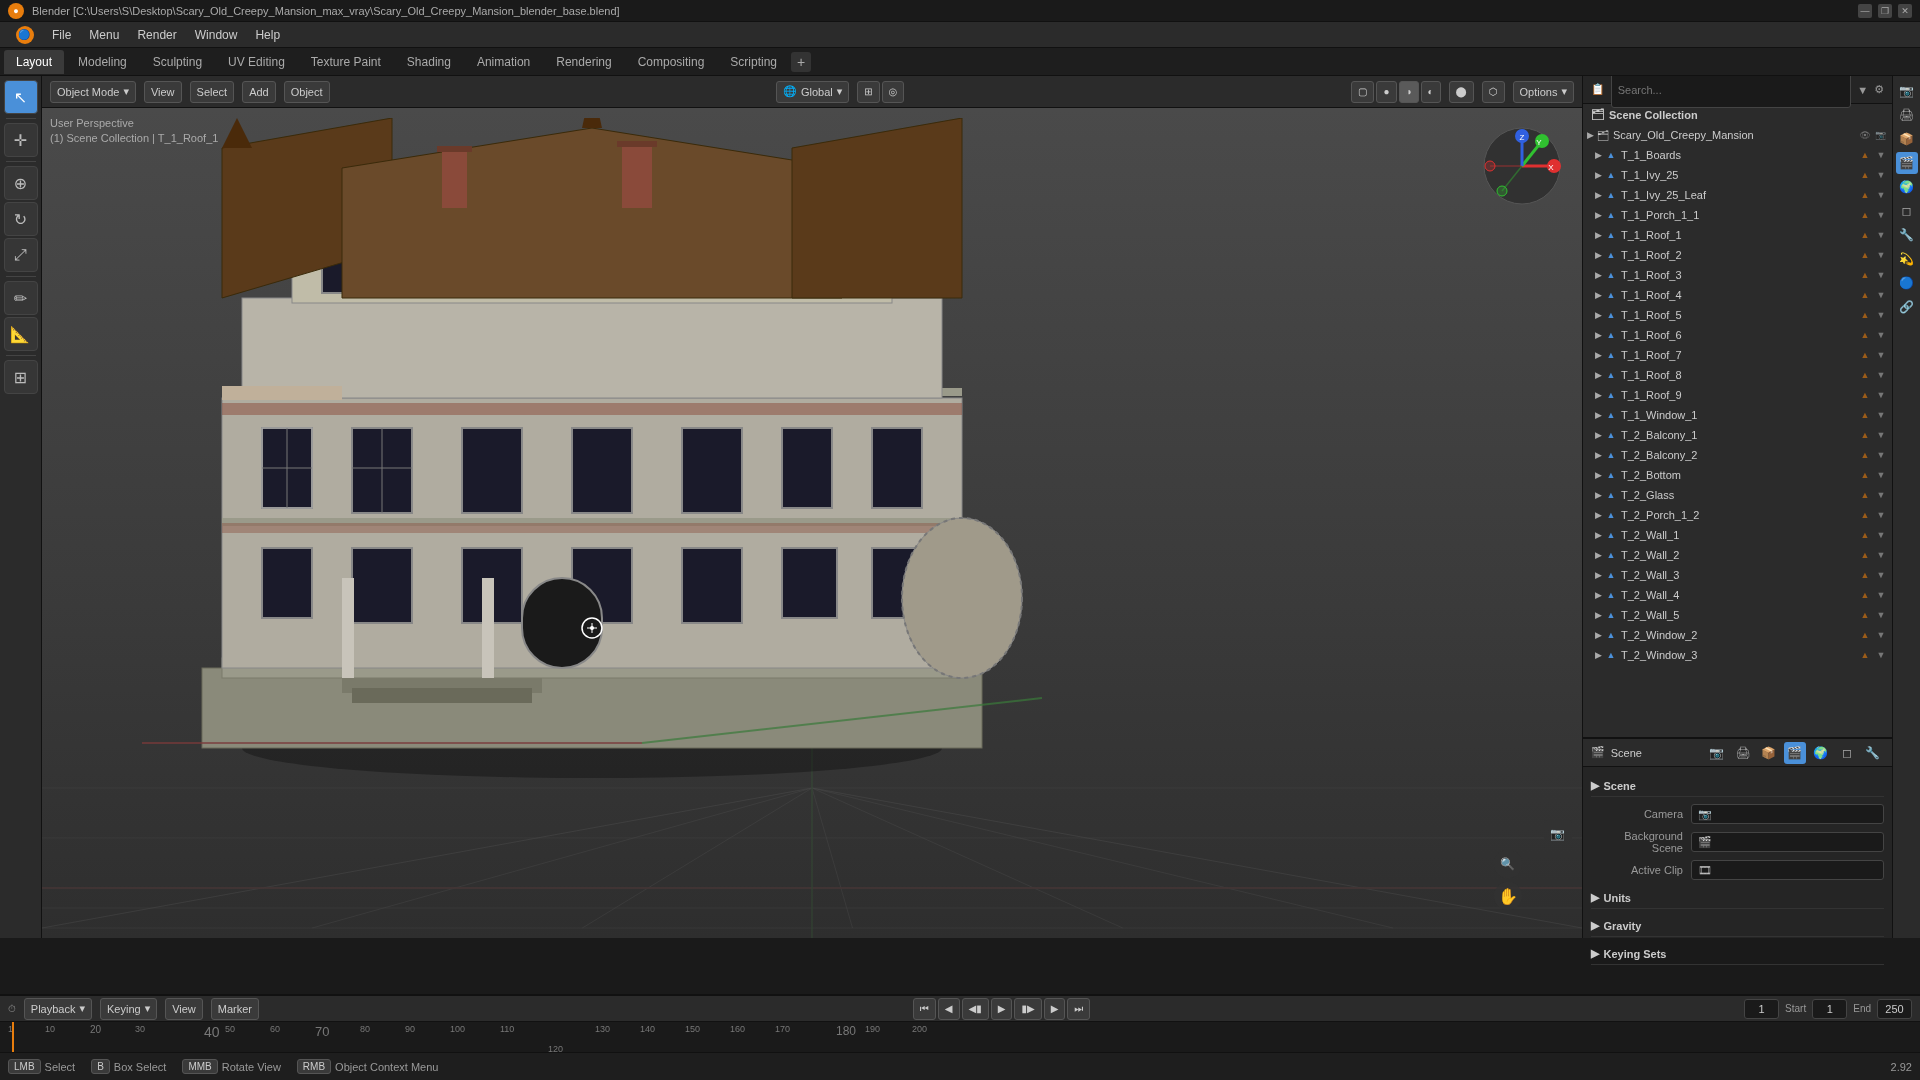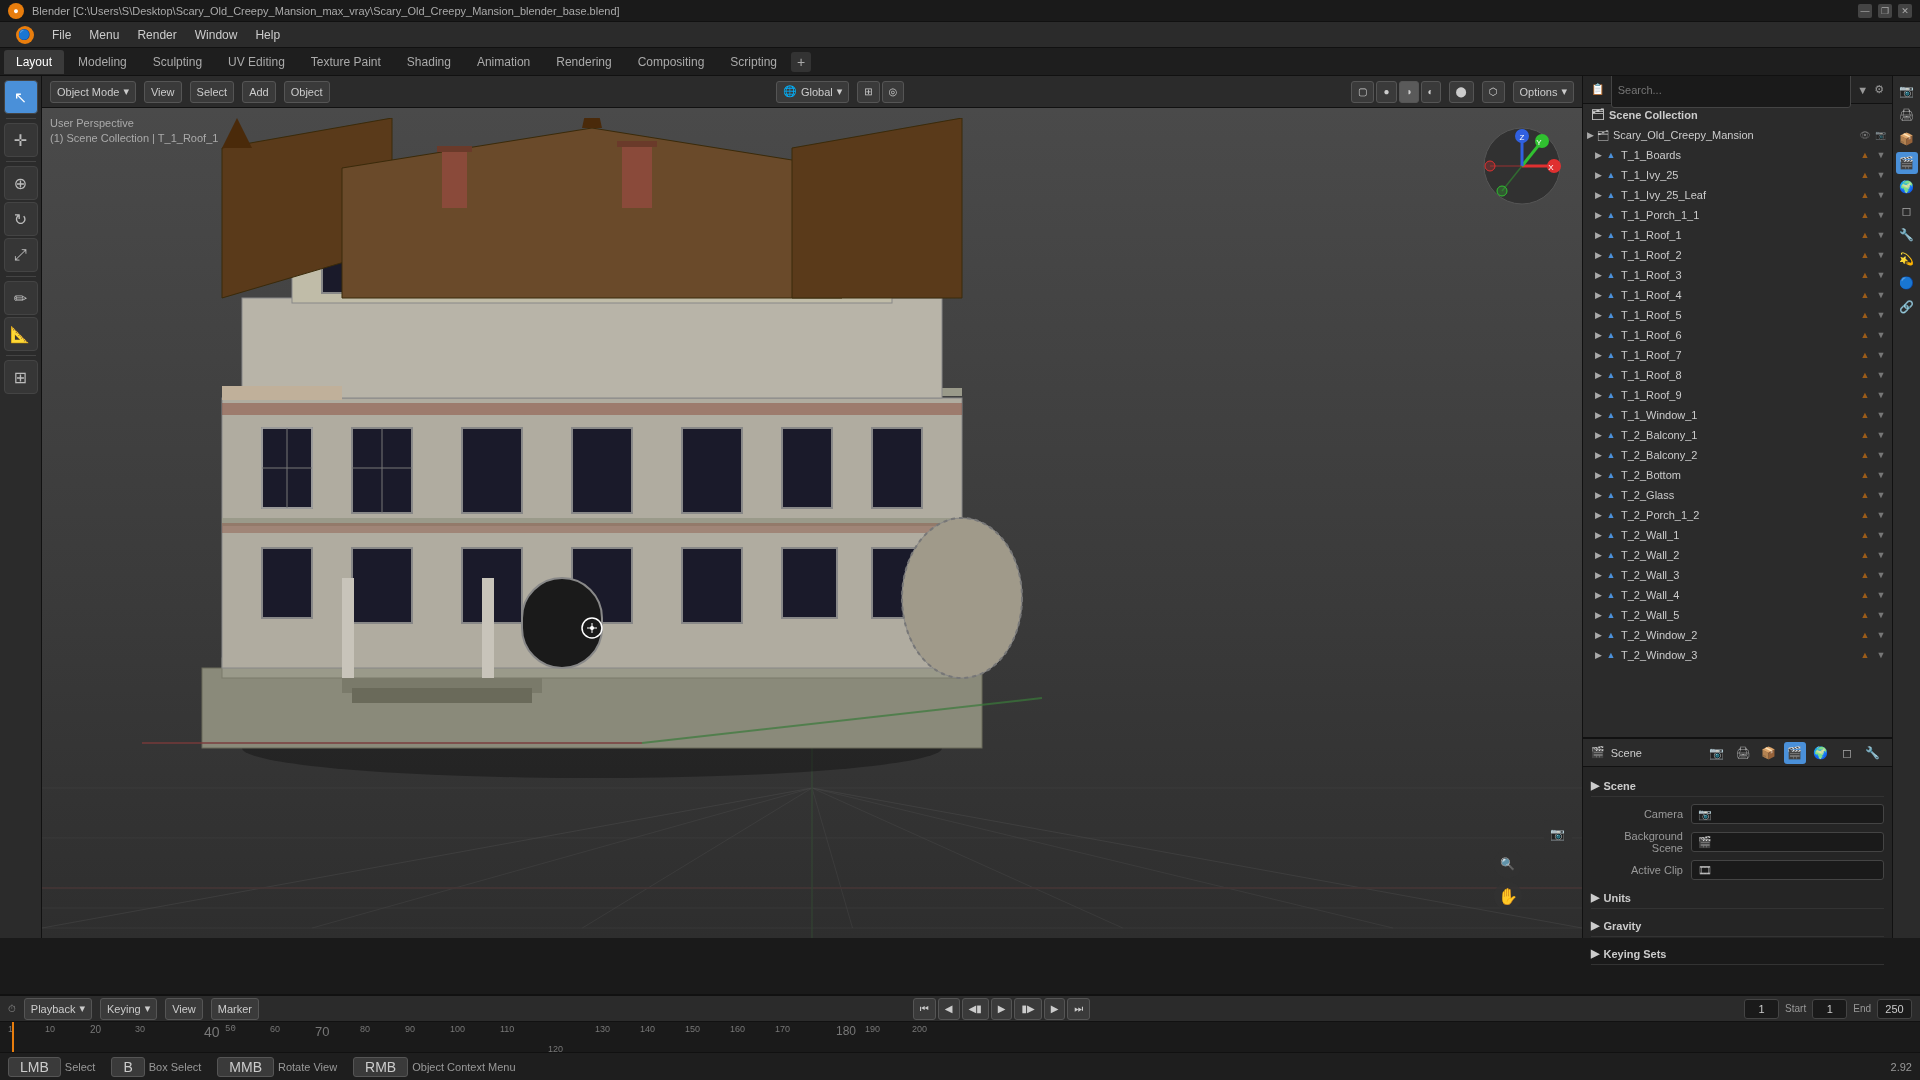--- a/index.html
+++ b/index.html
@@ -379,22 +379,22 @@
       display: flex;
       align-items: center;
       gap: 4px;
       font-size: 11px;
       color: #999;
     }
     .status-key {
       background: #3a3a3a;
       border: 1px solid #555;
       border-radius: 3px;
-      padding: 1px 11px;
-      font-size: 14px;
+      padding: 1px 5px;
+      font-size: 10px;
       color: #ccc;
     }
     .status-right {
       margin-left: auto;
       font-size: 11px;
       color: #999;
     }
 
     
     .properties-icons {
@@ -1107,21 +1107,21 @@
   </div>
 
   <div style="position:relative;height:32px;background:#1a1a1a;overflow:hidden;">
 
     <div style="position:absolute;top:2px;left:0;right:0;display:flex;padding:0 8px;">
       <span style="font-size:9px;color:#777;position:absolute;left:8px;">1</span>
       <span style="font-size:9px;color:#777;position:absolute;left:45px;">10</span>
       <span style="font-size:10px;color:#777;position:absolute;left:90px;">20</span>
       <span style="font-size:9px;color:#777;position:absolute;left:135px;">30</span>
       <span style="font-size:14px;color:#777;position:absolute;left:180px;margin-left:24px;">40</span>
-      <span style="font-size:9px;color:#777;position:absolute;left:225px;font-family:Liberation Mono, monospace;">50</span>
+      <span style="font-size:9px;color:#777;position:absolute;left:225px;">50</span>
       <span style="font-size:9px;color:#777;position:absolute;left:270px;">60</span>
       <span style="font-size:13px;color:#777;position:absolute;left:315px;text-align:center;">70</span>
       <span style="font-size:9px;color:#777;position:absolute;left:360px;">80</span>
       <span style="font-size:9px;color:#777;position:absolute;left:405px;">90</span>
       <span style="font-size:9px;color:#777;position:absolute;left:450px;">100</span>
       <span style="font-size:9px;color:#777;position:absolute;left:500px;">110</span>
       <span style="font-size:9px;color:#777;position:absolute;left:548px;margin-top:20px;">120</span>
       <span style="font-size:9px;color:#777;position:absolute;left:595px;">130</span>
       <span style="font-size:9px;color:#777;position:absolute;left:640px;">140</span>
       <span style="font-size:9px;color:#777;position:absolute;left:685px;">150</span>

